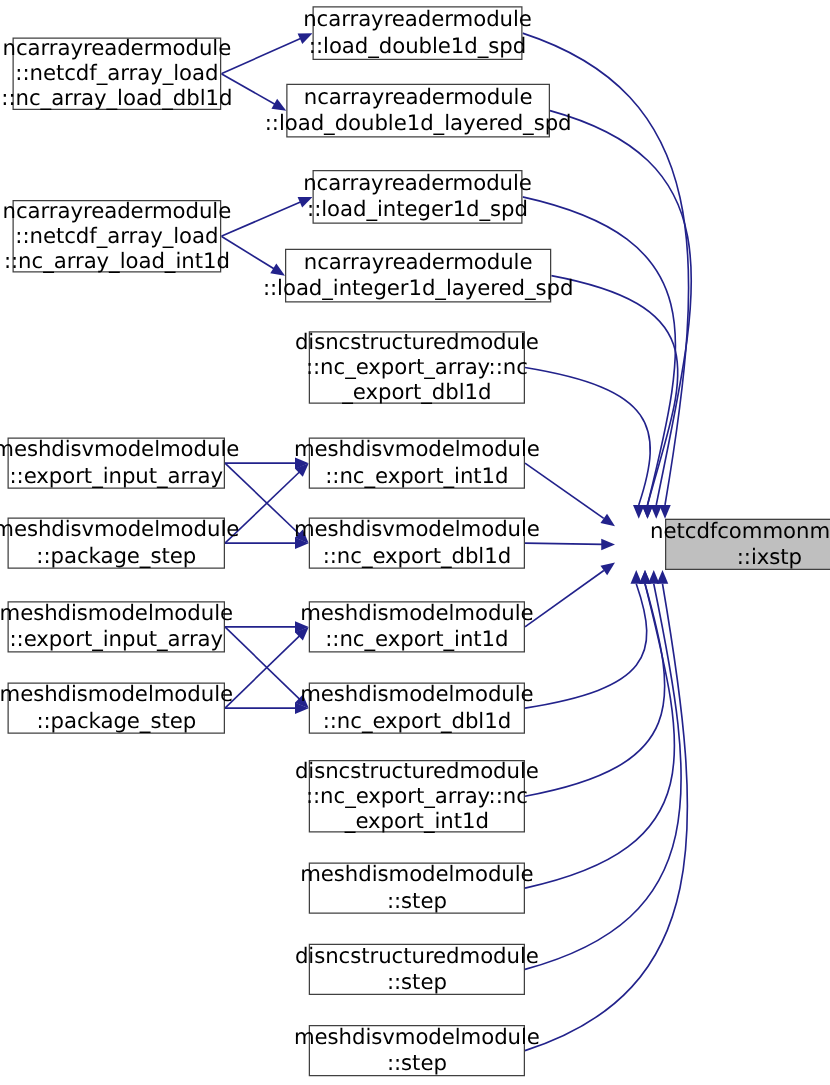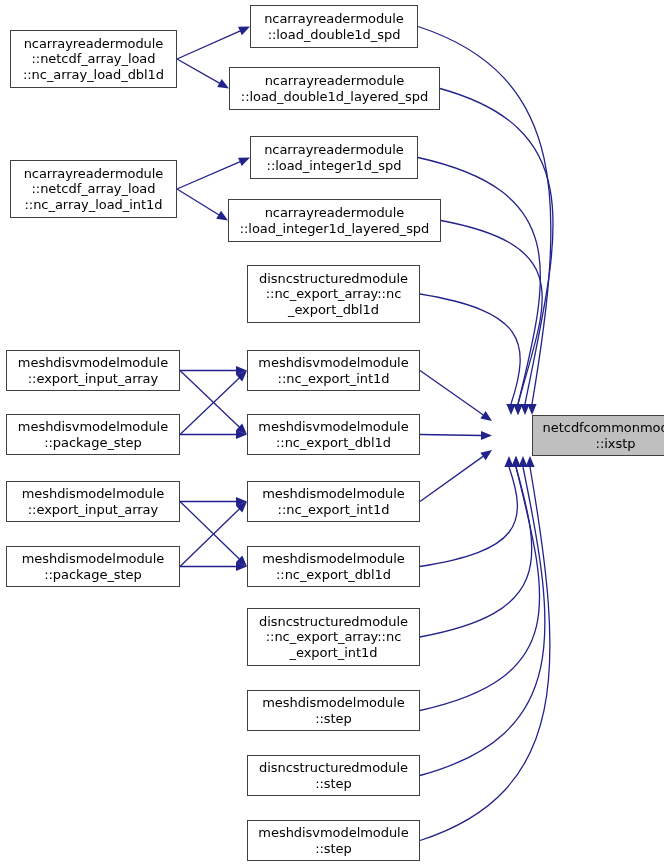--- a/index.html
+++ b/index.html
@@ -26,21 +26,21 @@
   .node {
     position: absolute;
     box-sizing: border-box;
     border: 1px solid #404040;
     background: #ffffff;
     display: flex;
     align-items: center;
     justify-content: center;
     text-align: center;
     color: #000000;
-    font-size: 13px;
+    font-size: 17px;
     line-height: 1.18;
     letter-spacing: -0.05px;
     white-space: pre-line;
     z-index: 2;
   }
   .node.target {
     background: #bfbfbf;
     border-color: #404040;
     margin-left: 40px;
   }

